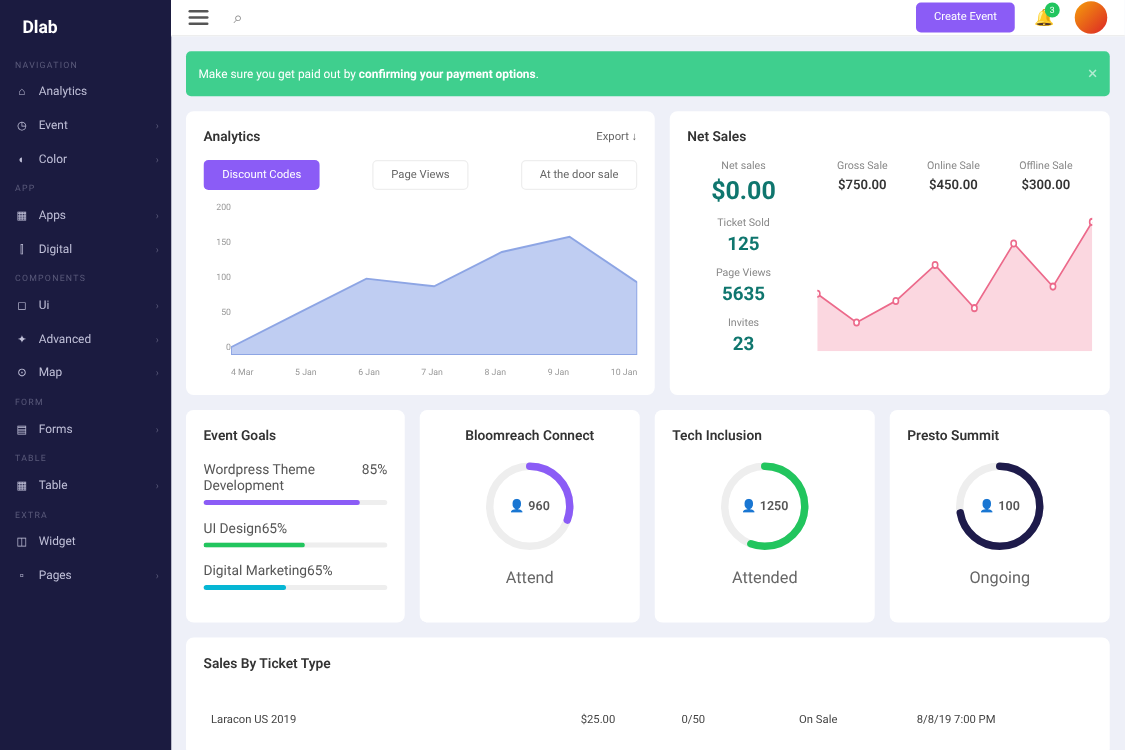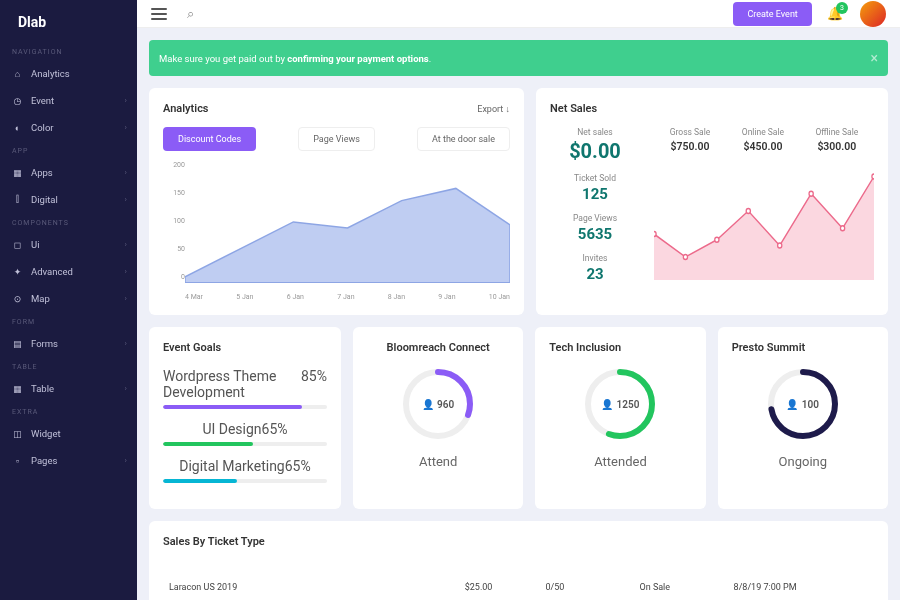--- a/index.html
+++ b/index.html
@@ -44,23 +44,23 @@
 .ns-stat{margin-bottom:10px}
 .ns-stat .lbl{font-size:8.5px;color:#888}
 .ns-stat .val{font-size:15px;font-weight:700;color:#0f766e;margin-top:2px}
 .ns-stat.big .val{font-size:20px}
 .ns-right{flex:1}
 .sale-row{display:flex;justify-content:space-around;margin-bottom:12px}
 .sale-item{text-align:center}
 .sale-item .lbl{font-size:8.5px;color:#888}
 .sale-item .val{font-size:10.5px;font-weight:600;color:#333;margin-top:3px}
 .line-chart{height:115px;position:relative}
-.goals{width:192px}
+.goals{width:175px}
 .goal{margin-bottom:12px}
-.goal-head{display:flex;justify-content:center;font-size:14px;color:#555;margin-bottom:5px}
+.goal-head{display:flex;justify-content:flex-start;font-size:11px;color:#555;margin-bottom:5px}
 .goal-bar{height:4px;background:#eee;border-radius:2px;overflow:hidden}
 .goal-fill{height:100%;border-radius:2px}
 .donut-card{flex:1;text-align:center}
 .donut-wrap{margin:10px auto;width:80px;height:80px;position:relative}
 .donut-center{position:absolute;inset:0;display:flex;align-items:center;justify-content:center;font-size:10px;font-weight:600;color:#555}
 .donut-label{font-size:13px;color:#666;margin-top:4px}
 .table-card{width:100%}
 .table-head{display:flex;padding:10px 6px;font-size:8px;color:#888;font-weight:600;text-transform:uppercase}
 .table-row{display:flex;padding:10px 6px;font-size:9px;color:#444}
 .th1,.td1{flex:2.2}.th2,.td2{flex:.6}.th3,.td3{flex:.7}.th4,.td4{flex:.7}.th5,.td5{flex:1}

